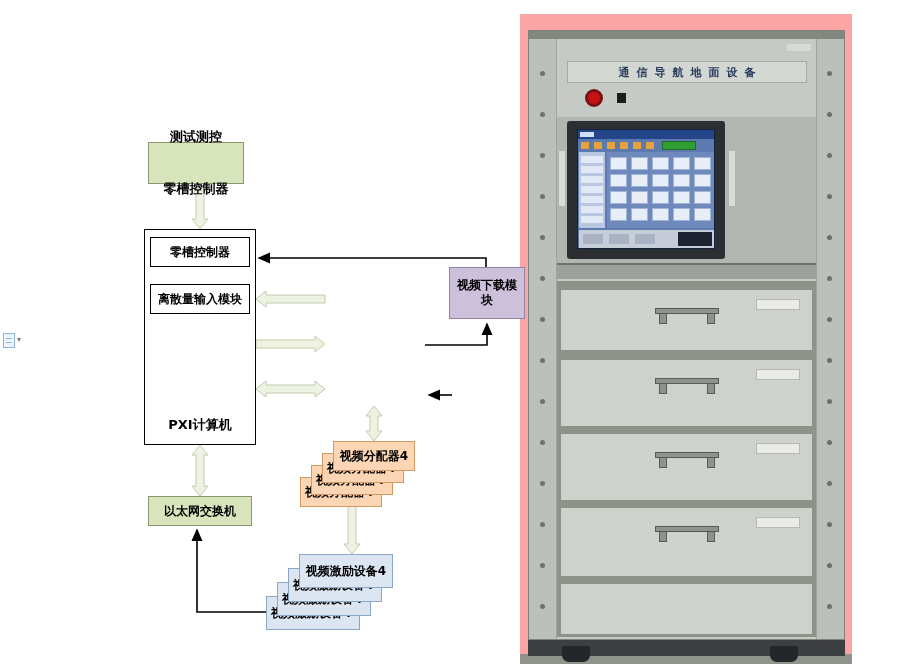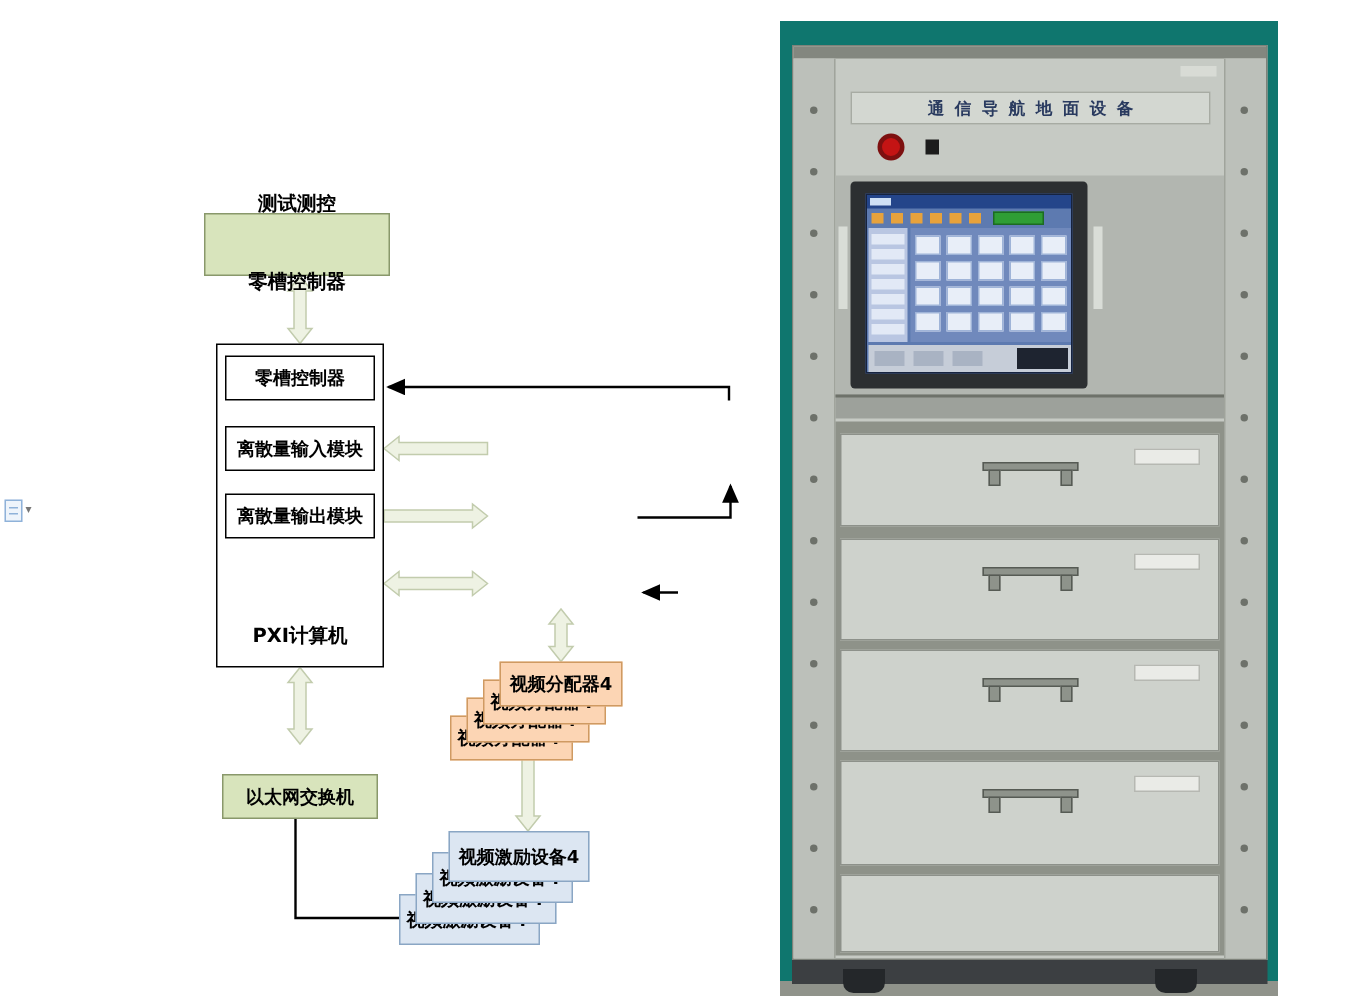--- a/index.html
+++ b/index.html
@@ -12,38 +12,38 @@
   .page-ico{display:inline-block;width:12px;height:15px;border:1px solid #8fb2d9;background:#eef4fb;position:relative;}
   .page-ico::before,.page-ico::after{content:"";position:absolute;left:2px;right:2px;height:1px;background:#8fb2d9;}
   .page-ico::before{top:4px}.page-ico::after{top:8px}
   .dd{font-size:8px;color:#777;line-height:1;}
 
   
   .diagram{position:absolute;inset:0;}
   .diagram svg{position:absolute;left:0;top:0;z-index:1;}
   .box{position:absolute;display:flex;flex-direction:column;align-items:center;justify-content:center;
        font-size:12px;font-weight:600;color:#000;line-height:1.25;z-index:2;text-align:center;}
-  .n-test{left:136px;top:142px;width:124px;height:42px;background:#d8e4bc;border:1px solid #89986b;font-size:13px;gap:36px;}
+  .n-test{left:148px;top:142px;width:96px;height:42px;background:#d8e4bc;border:1px solid #89986b;font-size:13px;gap:36px;}
   .pxi-frame{position:absolute;left:144px;top:229px;width:112px;height:216px;border:1px solid #000;background:#fff;z-index:2;}
   .ibox{left:150px;width:100px;height:30px;background:#fff;border:1px solid #000;z-index:3;}
   .n-zero{top:237px}.n-din{top:284px}.n-dout{top:329px}.n-arinc{top:374px}
   .n-pxilabel{left:144px;top:410px;width:112px;height:30px;background:transparent;border:none;font-size:13px;z-index:3;}
   .n-dut{left:325px;top:284px;width:100px;height:122px;background:#fff;border:2px dashed #444;
          box-shadow:4px 4px 4px rgba(0,0,0,.28);font-size:13px;}
   .n-vdl{left:449px;top:267px;width:76px;height:52px;background:#ccc0da;border:1px solid #8f84a8;}
   .n-dc{left:452px;top:381px;width:86px;height:28px;background:#e6b9b7;border:1px solid #b98a88;}
-  .n-eth{left:148px;top:516px;width:104px;height:30px;background:#d8e4bc;border:1px solid #89986b;}
+  .n-eth{left:148px;top:496px;width:104px;height:30px;background:#d8e4bc;border:1px solid #89986b;}
 
   .stack{position:absolute;font-size:12px;font-weight:600;white-space:nowrap;overflow:hidden;padding-left:4px;color:#000;}
   .sp{width:82px;height:30px;background:#fcd5b4;border:1px solid #cf9a62;line-height:28px;}
   .ex{width:94px;height:34px;background:#dce6f2;border:1px solid #8aa6c4;line-height:32px;}
   .front{text-align:center;padding-left:0;}
 
   
-  .photo{position:absolute;left:520px;top:14px;width:332px;height:650px;background:#0f766e;overflow:hidden;}
+  .photo{position:absolute;left:520px;top:14px;width:332px;height:650px;background:#fca5a5;overflow:hidden;}
   .photo div{position:absolute;}
   .floor{left:0;top:640px;width:332px;height:10px;background:#90938b;}
   .base{left:8px;top:626px;width:317px;height:16px;background:#3c3f42;}
   .caster{width:28px;height:16px;background:#24272a;border-radius:0 0 7px 7px;top:632px;}
   .cast-l{left:42px}.cast-r{left:250px}
   .rack{left:8px;top:16px;width:317px;height:610px;background:#c6cac4;border:1px solid #7e827a;}
   .top-strip{left:0;top:0;width:315px;height:8px;background:#83877f;}
   .rail-l{left:0;top:8px;width:28px;height:600px;background:#bcc0ba;border-right:1px solid #a0a49c;}
   .rail-r{left:287px;top:8px;width:28px;height:600px;background:#bcc0ba;border-left:1px solid #a0a49c;}
   .screw{width:5px;height:5px;border-radius:50%;background:#6d716a;}
@@ -116,24 +116,27 @@
     </svg>
 
     <div class="box n-test">
       <div>测试测控</div>
       <div>零槽控制器</div>
     </div>
 
     <div class="pxi-frame"></div>
     <div class="box ibox n-din">离散量输入模块</div>
     <div class="box ibox n-zero">零槽控制器</div>
-    <div class="box ibox n-dout">离散量输出模块</div>
     <div class="box n-pxilabel">PXI计算机</div>
 
 
+    <div class="box n-vdl">
+      <div>视频下载模</div>
+      <div>块</div>
+    </div>
 
     <div class="box n-eth">以太网交换机</div>
 
     <div class="stack sp" style="left:300px;top:477px;z-index:6">视频分配器4</div>
     <div class="stack sp" style="left:311px;top:465px;z-index:7">视频分配器4</div>
     <div class="stack sp" style="left:322px;top:453px;z-index:8">视频分配器4</div>
     <div class="stack sp front" style="left:333px;top:441px;z-index:9">视频分配器4</div>
 
     <div class="stack ex" style="left:266px;top:596px;z-index:6">视频激励设备4</div>
     <div class="stack ex" style="left:277px;top:582px;z-index:7">视频激励设备4</div>

